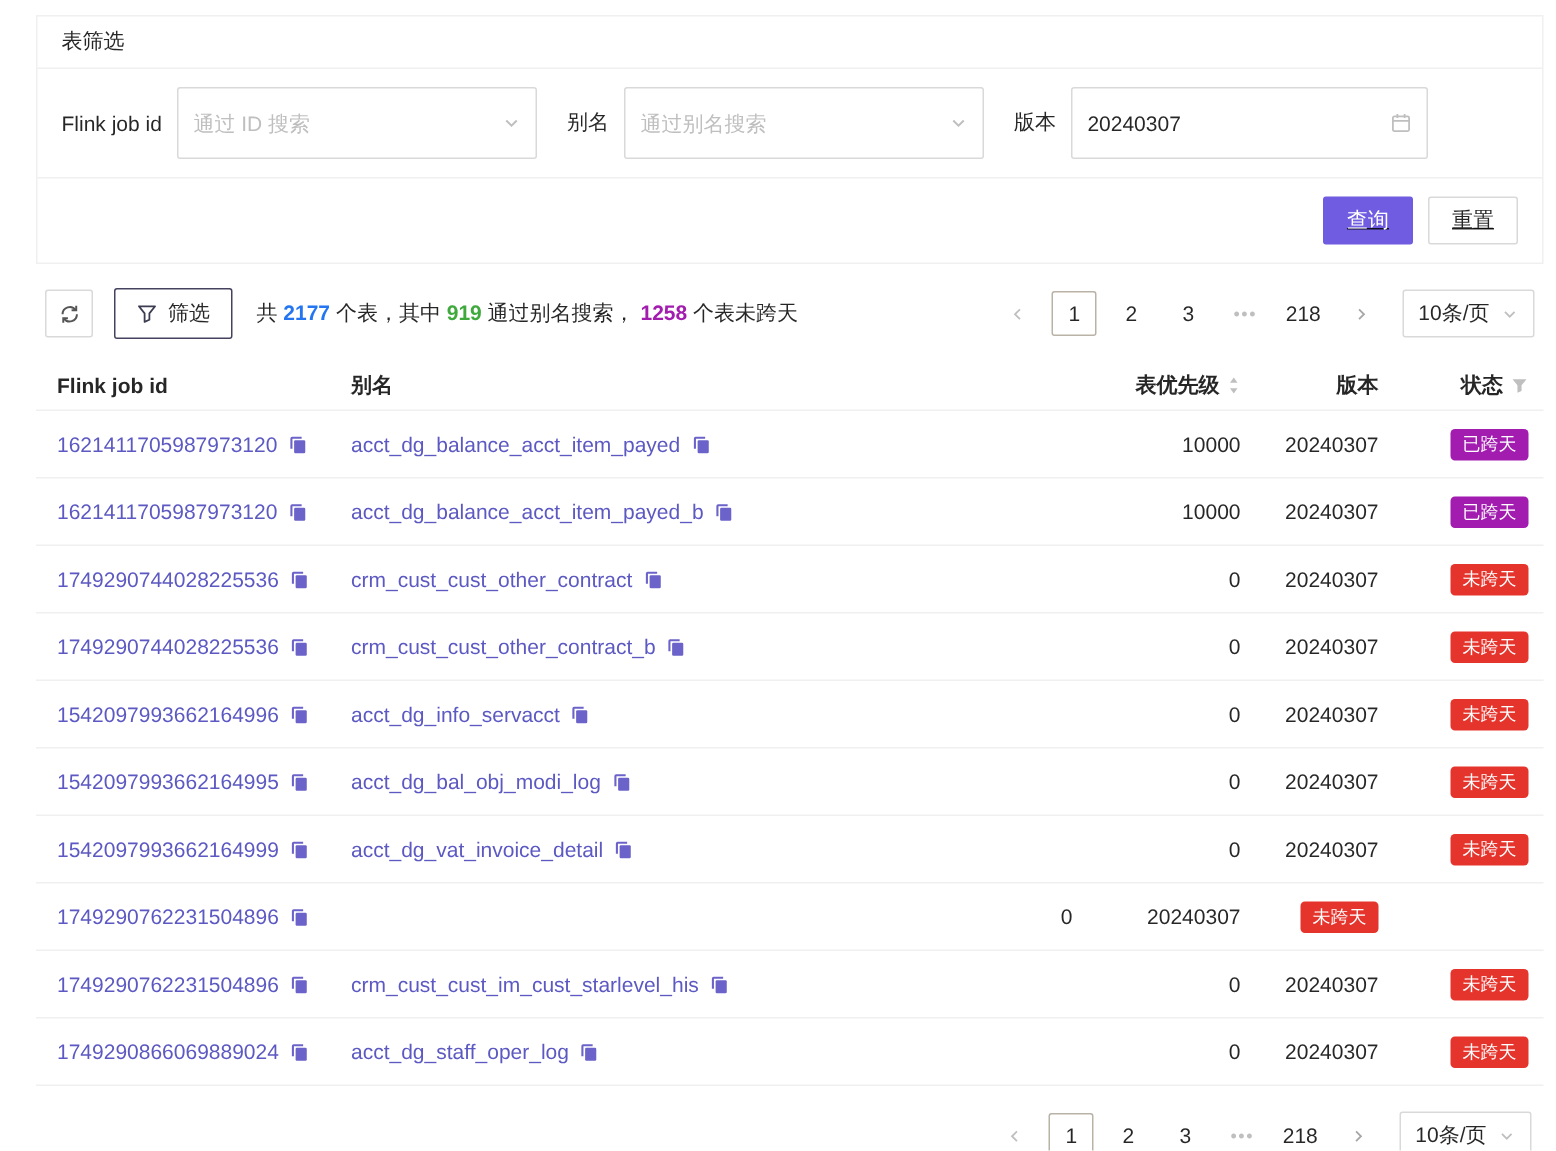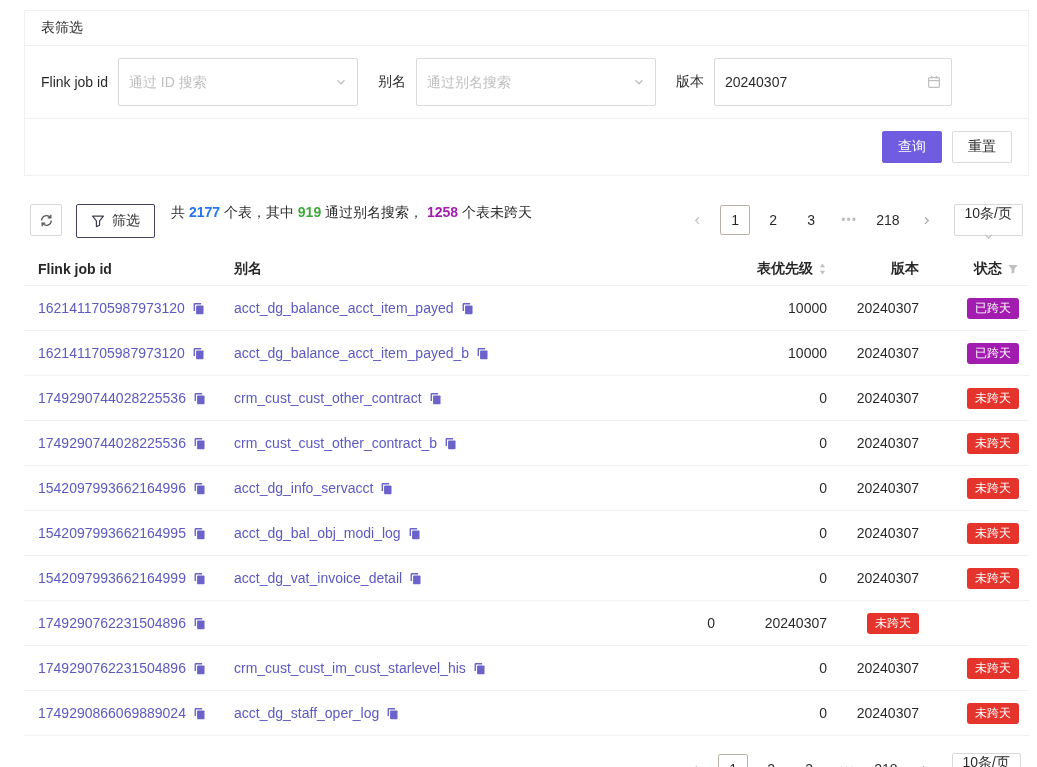--- a/index.html
+++ b/index.html
@@ -36,34 +36,34 @@
   .select-box input, .date-box input {
     border: none; outline: none; flex: 1; min-width: 0;
     font-family: inherit; font-size: 14px; color: rgba(0,0,0,0.85);
     background: transparent;
   }
   .select-box input::placeholder { color: #bfbfbf; }
   .box-icon { flex: none; display: flex; align-items: center; margin-left: 6px; }
 
   .actions-row {
     display: flex; justify-content: flex-end; align-items: center;
-    gap: 10px; padding: 12px 16px;
+    gap: 10px; padding: 12px 16px; text-decoration: underline;
   }
   .btn {
     height: 32px; padding: 0 15px; border-radius: 2px;
     font-size: 14px; font-family: inherit; cursor: pointer;
     display: inline-flex; align-items: center; justify-content: center;
   }
   .btn-primary { background: #6f5ce0; border: 1px solid #6f5ce0; color: #fff; }
   .btn-default { background: #fff; border: 1px solid #d9d9d9; color: rgba(0,0,0,0.85); }
 
   
   .toolbar {
-    margin-top: 28px; padding: 0 6px;
-    display: flex; align-items: flex-start;
+    margin-top: 16px; padding: 0 6px;
+    display: flex; align-items: center;
   }
   .icon-btn {
     width: 32px; height: 32px; border: 1px solid #d9d9d9; border-radius: 2px;
     background: #fff; display: flex; align-items: center; justify-content: center;
     cursor: pointer;
   }
   .filter-btn {
     height: 34px; margin-left: 14px; padding: 0 14px;
     border: 1px solid #44425e; border-radius: 2px; background: #fff;
     display: inline-flex; align-items: center; gap: 7px;
@@ -86,21 +86,20 @@
   }
   .pg-item.active { border: 1px solid #b9b2a6; }
   .pg-arrow { color: #bfbfbf; }
   .pg-arrow.next { color: #a6a6a6; }
   .pg-ellipsis { color: #bfbfbf; letter-spacing: 1px; font-size: 12px; }
   .pg-size {
     height: 32px; margin-left: 4px; padding: 0 10px;
     border: 1px solid #d9d9d9; border-radius: 2px; background: #fff;
     display: inline-flex; align-items: center; gap: 8px; cursor: pointer;
     white-space: nowrap;
-    flex-direction: column;
   }
 
   
   .table { margin-top: 14px; }
   .t-row {
     display: grid;
     grid-template-columns: 196px 1fr 112px 92px 100px;
     align-items: center;
     padding: 0 10px 0 14px;
     border-bottom: 1px solid #f0f0f0;

